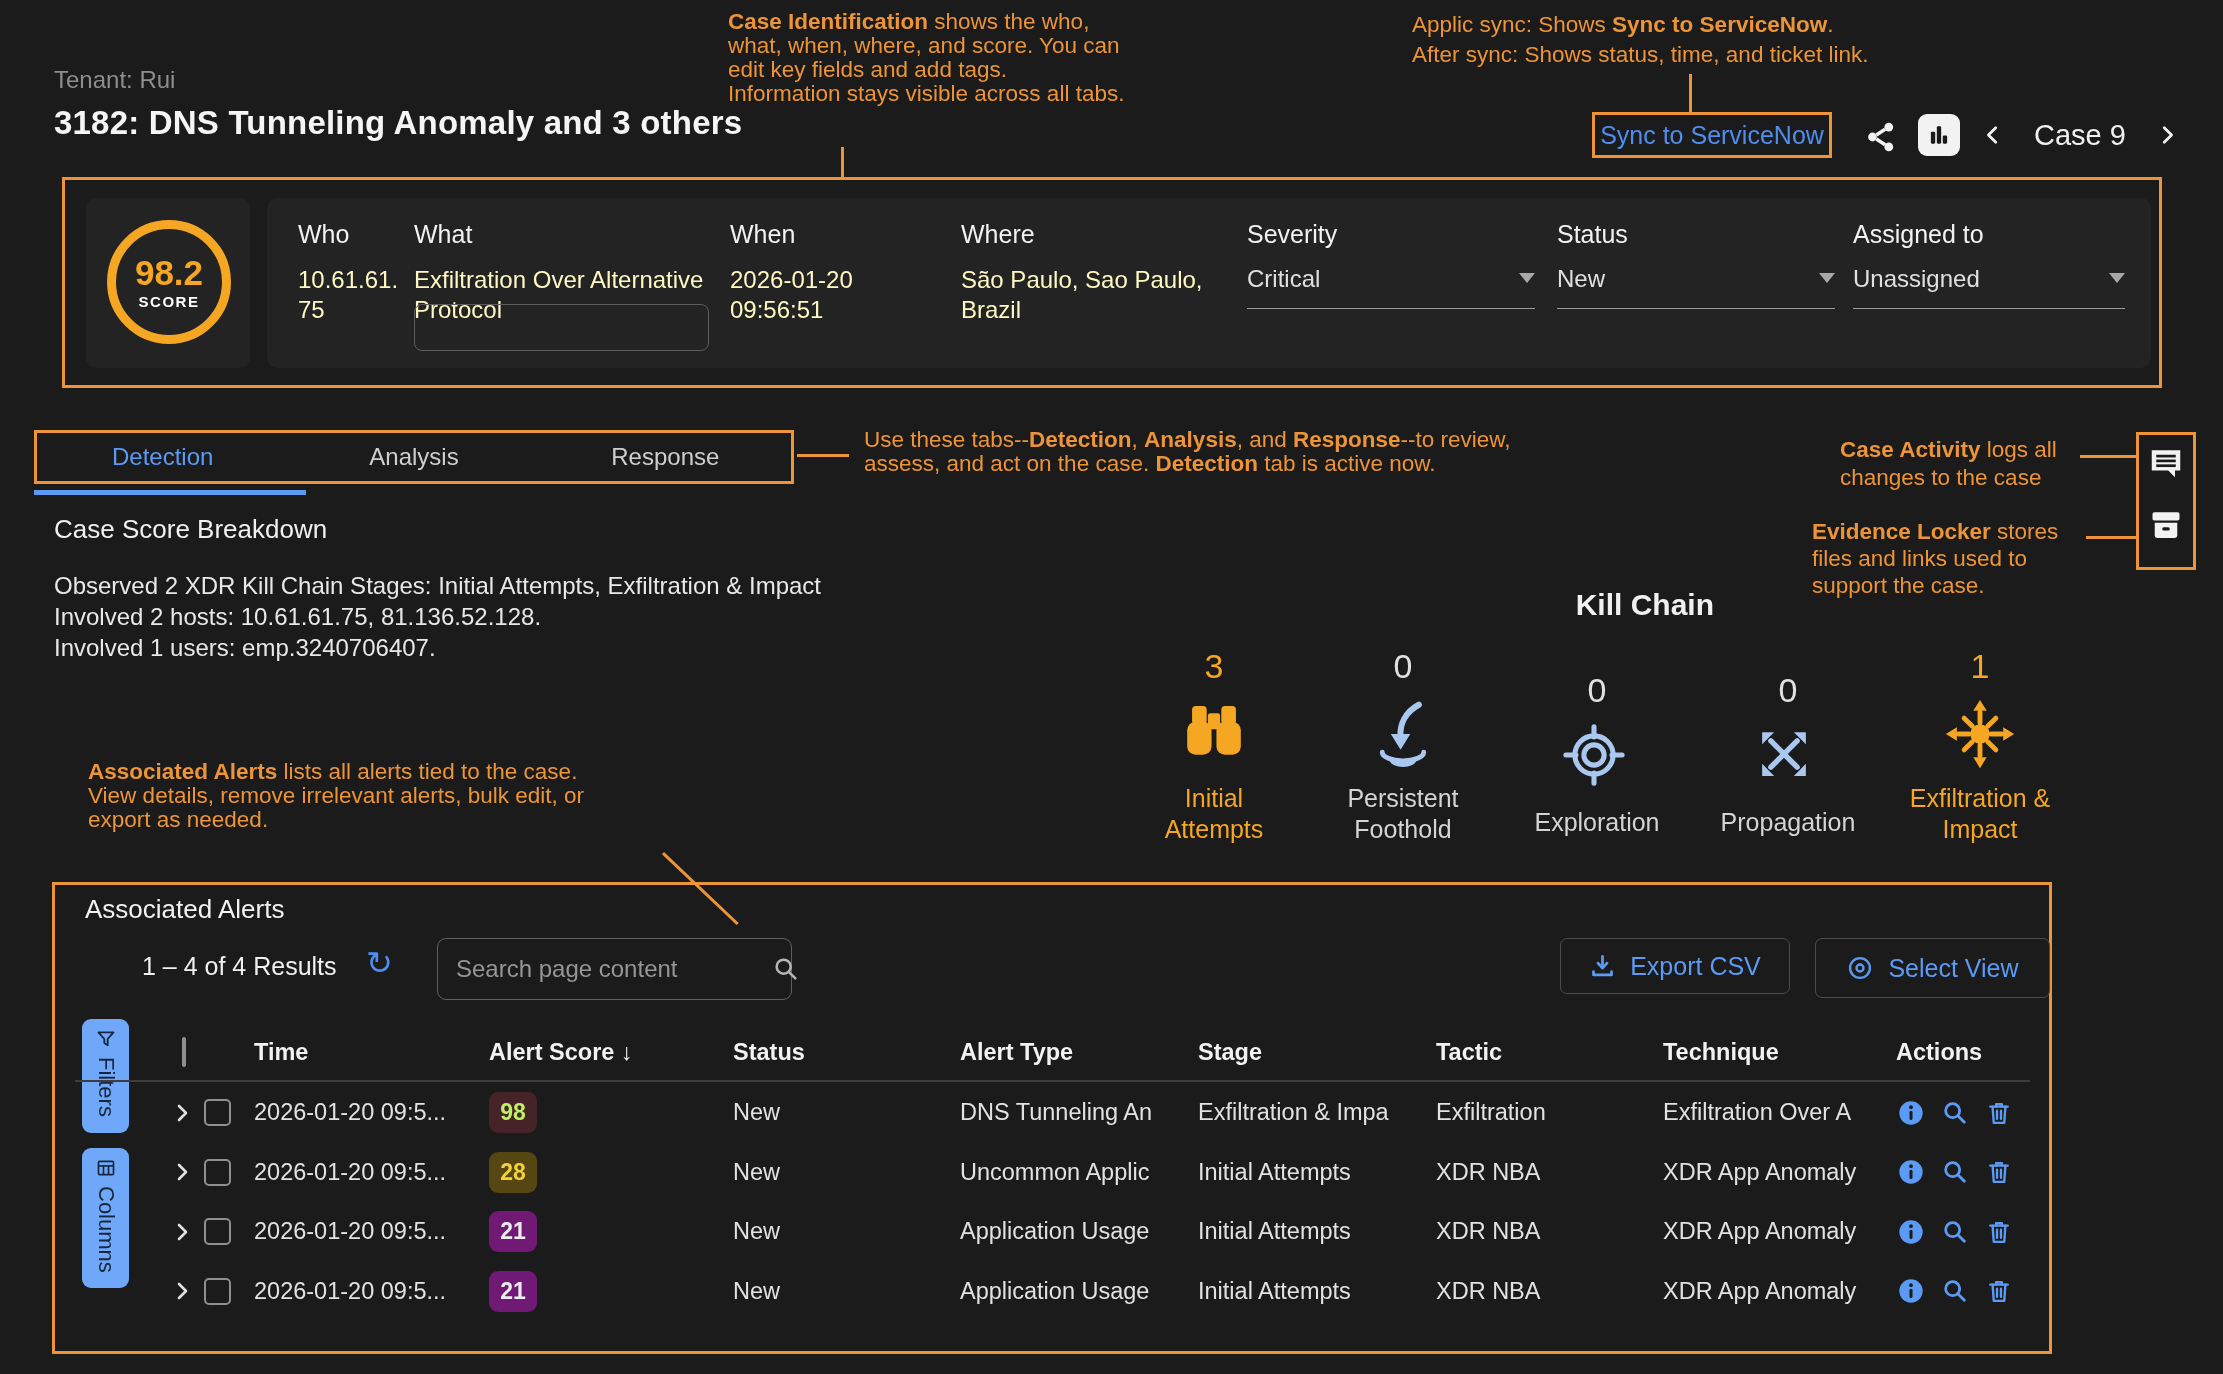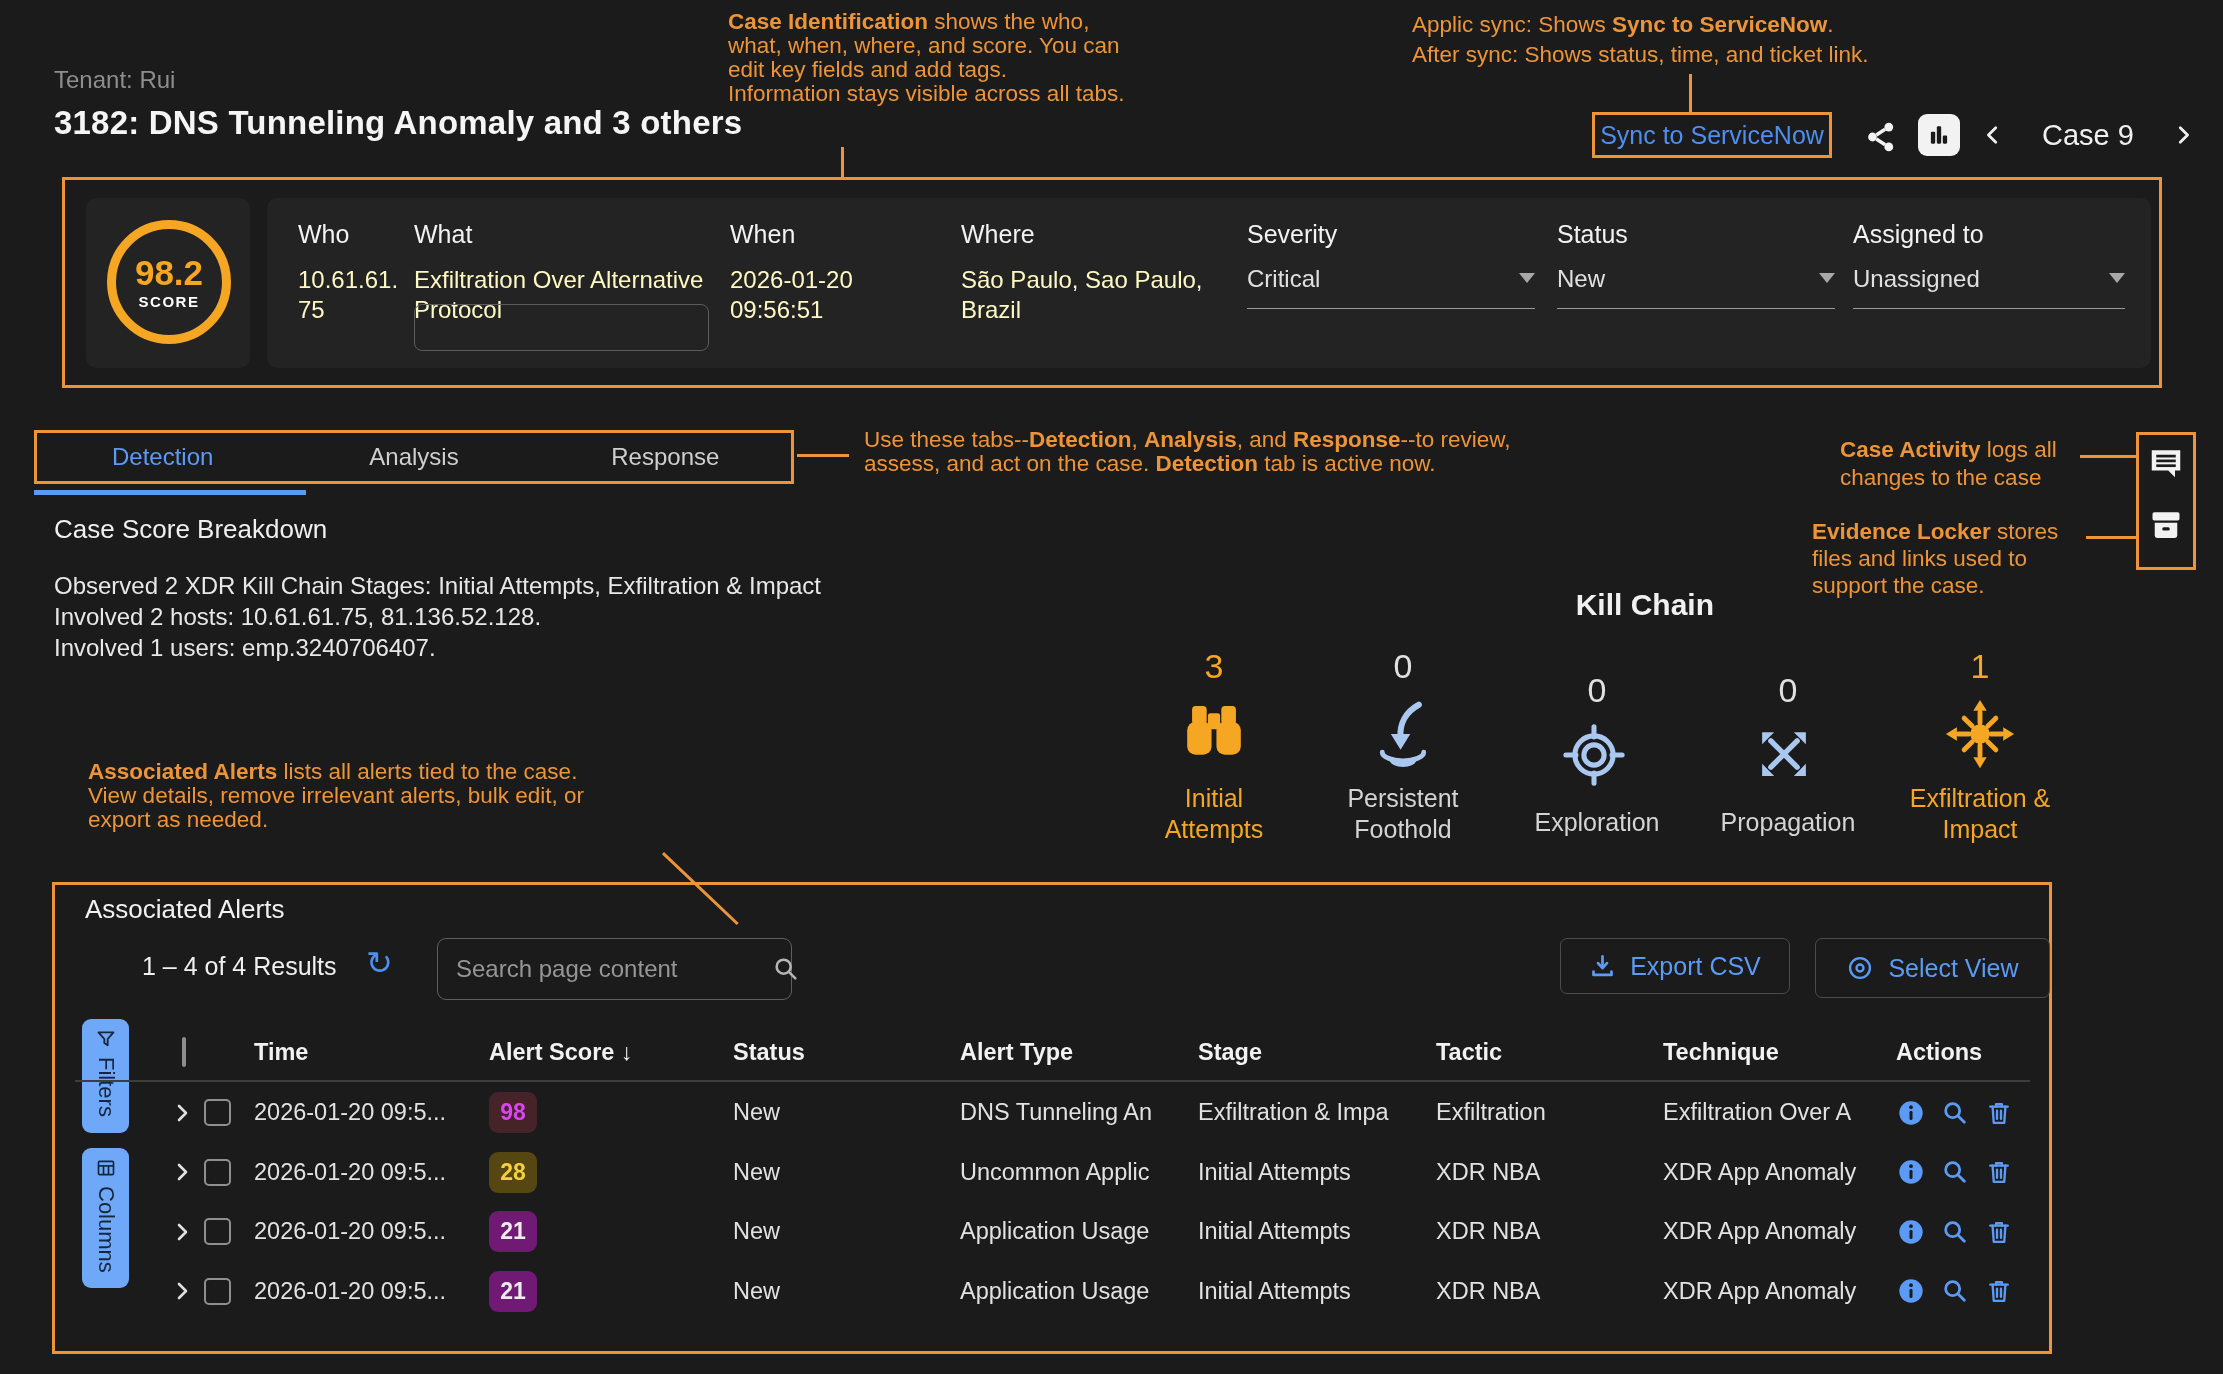--- a/index.html
+++ b/index.html
@@ -17,21 +17,21 @@
   
   .tenant { left:54px; top:66px; font-size:24px; color:#8e8e8e; }
   .title  { left:54px; top:104px; font-size:33px; font-weight:700; color:#f5f5f5; letter-spacing:.2px; }
 
   .sync-btn { left:1592px; top:112px; width:240px; height:46px; border:3.5px solid #ED9438;
     display:flex; align-items:center; justify-content:center; cursor:pointer; background:transparent; }
   .sync-btn span { color:#4D8EF0; font-size:25px; }
   .icon-btn { display:flex; align-items:center; justify-content:center; cursor:pointer; }
   .share { left:1862px; top:118px; width:38px; height:38px; }
   .chart-btn { left:1918px; top:114px; width:42px; height:42px; background:#f2f2f2; border-radius:9px; }
-  .case-nav { left:1982px; top:114px; height:42px; display:flex; align-items:center; gap:38px; }
+  .case-nav { left:1982px; top:114px; height:42px; display:flex; align-items:center; gap:30px; }
   .case-nav .label { font-size:29px; color:#f0f0f0; }
 
   
   .panel { left:62px; top:177px; width:2100px; height:211px; border:3.5px solid #ED9438; }
   .card { position:absolute; background:#232323; border-radius:10px; }
   .score-card { left:86px; top:198px; width:164px; height:170px; }
   .score-ring { position:absolute; left:21px; top:22px; width:124px; height:124px; border:9px solid #F5A623;
     border-radius:50%; display:flex; flex-direction:column; align-items:center; justify-content:center; }
   .score-val { color:#F5A623; font-size:35px; font-weight:700; line-height:36px; }
   .score-lbl { color:#ffffff; font-size:15px; font-weight:700; letter-spacing:1.5px; margin-top:2px; }
@@ -106,21 +106,21 @@
     grid-template-columns:89px 235px 244px 227px 238px 238px 227px 233px auto;
     padding-left:110px; align-items:center; }
   .thead { top:1025px; height:55px; font-size:23.5px; font-weight:700; color:#f2f2f2; }
   .thead .c1 { padding-left:17px; }
   .tdivider { left:75px; top:1080px; width:1955px; height:1.5px; background:#3d3d3d; }
   .trow { height:59.5px; font-size:23.5px; color:#e2e2e2; }
   .trow .c1 { display:flex; align-items:center; gap:10px; padding-left:5px; }
   .checkbox { width:27px; height:27px; border:2.5px solid #8f8f8f; border-radius:5px; cursor:pointer; }
   .badge { display:inline-block; min-width:48px; text-align:center; padding:7px 10px; border-radius:9px;
     font-size:23px; font-weight:700; }
-  .badge.high { background:#452329; color:#d946ef; }
+  .badge.high { background:#452329; color:#bef264; }
   .badge.med  { background:#564712; color:#F3D03C; }
   .badge.low  { background:#701a75; color:#ececec; }
   .actions { display:flex; align-items:center; gap:14px; }
   .actions .icon-btn { width:30px; height:30px; }
   .expand { width:24px; height:24px; cursor:pointer; }
   .sort-arrow { font-weight:400; }
 
   .diag { transform-origin:left top; transform:rotate(43.5deg); }
 </style>
 </head>

